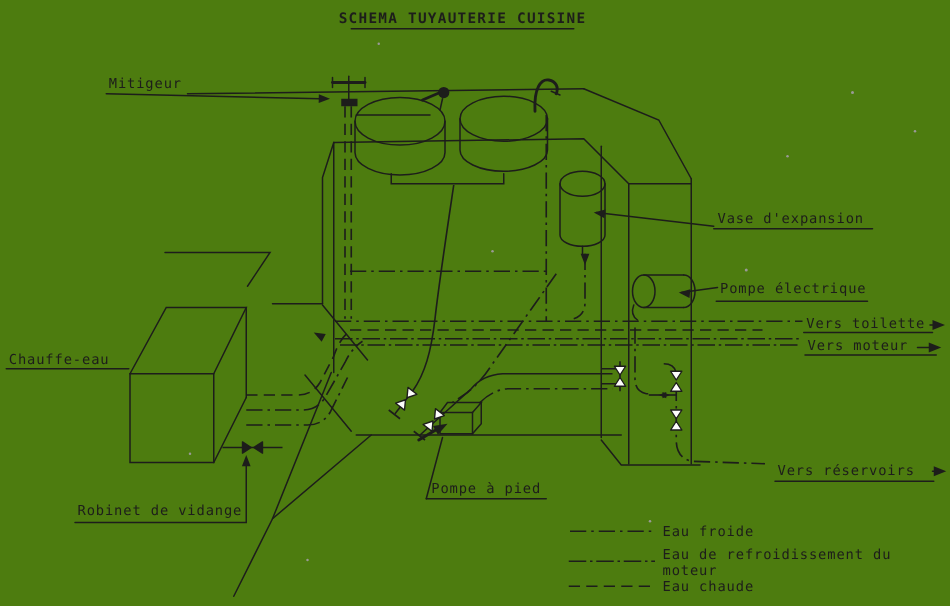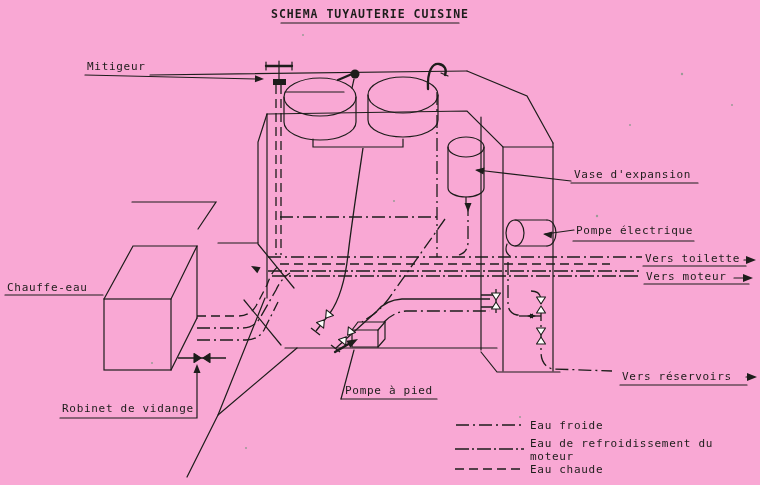--- a/index.html
+++ b/index.html
@@ -1,16 +1,16 @@
 <!DOCTYPE html>
 <html><head>
 <meta charset="utf-8">
 <style>
   html,body{margin:0;padding:0;background:#e8e8e6;}
-  .page{position:relative;width:760px;height:485px;background:#f9a8d4;overflow:hidden;
+  .page{position:relative;width:760px;height:485px;background:#4d7c0f;overflow:hidden;
         font-family:"DejaVu Sans Mono","Liberation Mono",monospace;}
   svg{position:absolute;inset:0;}
   svg text{fill:#1d1d1b;font-family:"DejaVu Sans Mono","Liberation Mono",monospace;
            font-size:11px;letter-spacing:.7px;white-space:pre;}
   svg text.title{font-size:11.5px;letter-spacing:1px;font-weight:bold;}
   .ln{stroke:#1d1d1b;stroke-width:1.2;fill:none;stroke-linecap:round;}
   .pipe{stroke:#1d1d1b;stroke-width:1.3;fill:none;stroke-linecap:butt;}
   .cold{stroke-dasharray:13 4 2 4;}
   .cool{stroke-dasharray:14 3 2 3;}
   .hot{stroke-dasharray:9 5;}

